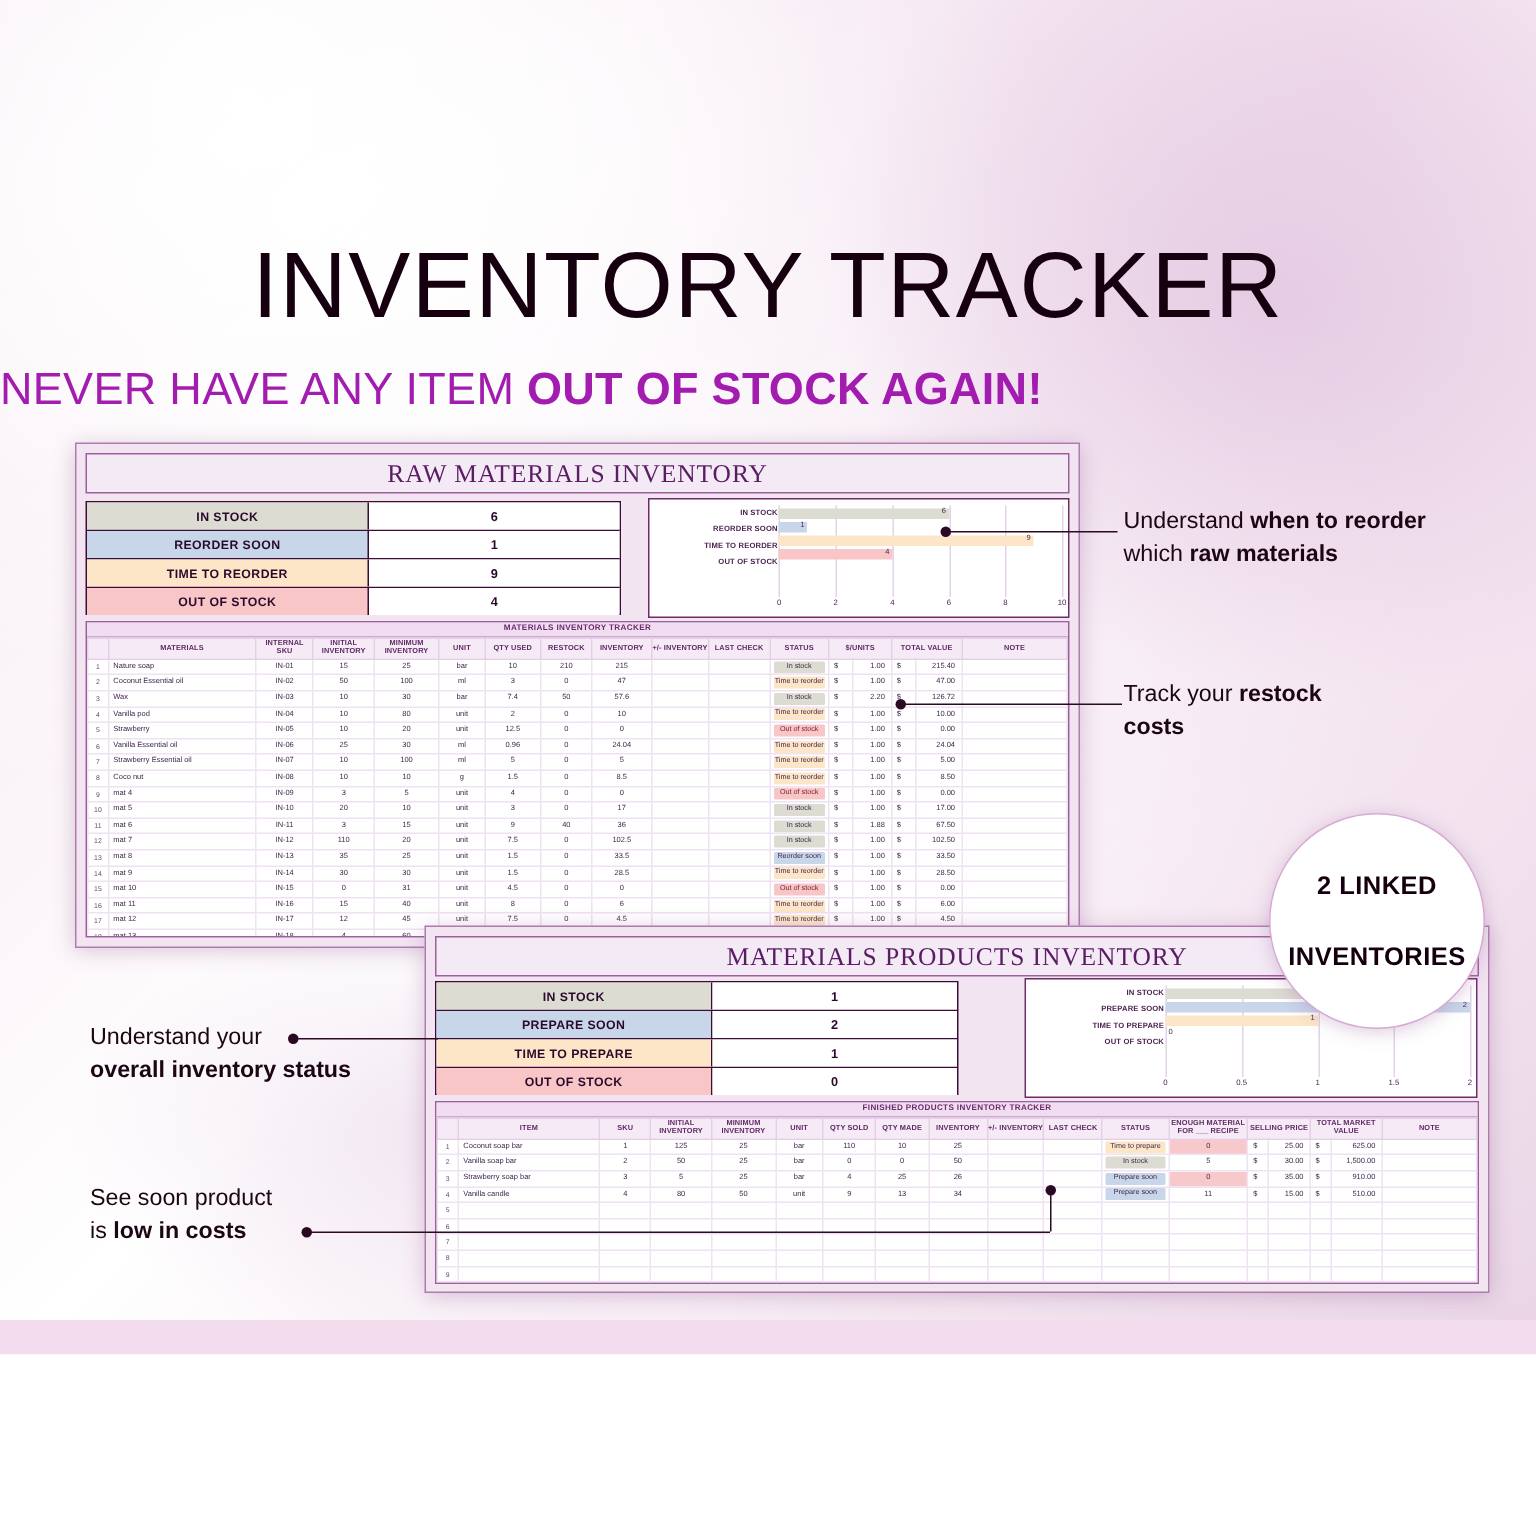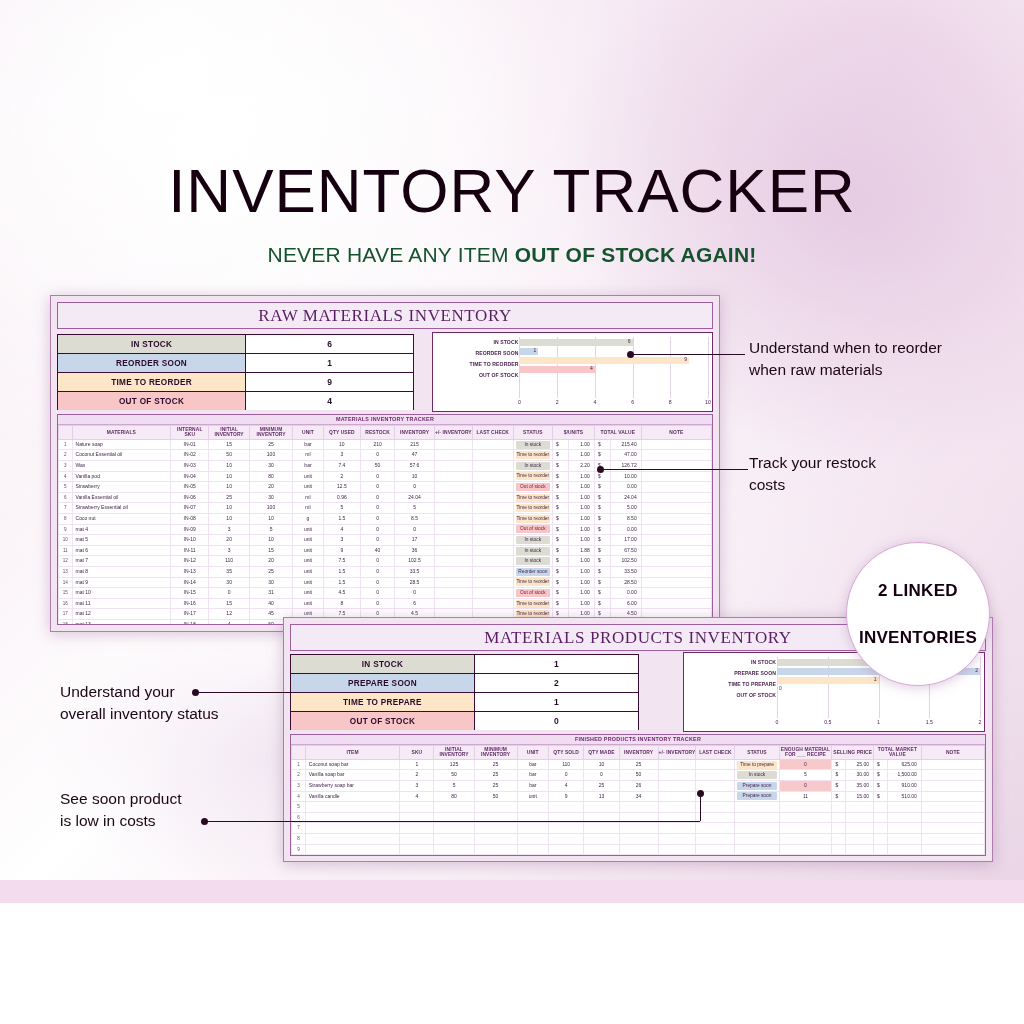--- a/index.html
+++ b/index.html
@@ -41,22 +41,22 @@
     position:absolute;left:0;top:903px;width:1024px;height:121px;background:#ffffff;
   }
 
   
   .title{
     position:absolute;left:0;right:0;top:155px;text-align:center;
     font-size:62px;letter-spacing:1px;color:#16000f;font-weight:400;
     font-family:"Liberation Sans", sans-serif;
   }
   .subtitle{
-    position:absolute;left:0;right:0;top:243px;text-align:center;
-    font-size:21px;color:#14532d;letter-spacing:.2px;
+    position:absolute;left:0;right:0;top:243px;
+    font-size:30px;color:#a21caf;letter-spacing:.2px;
   }
   .subtitle b{font-weight:700;}
 
   
   .sheet{
     position:absolute;background:#ffffff;
     border:1px solid #b98ab6;
     box-shadow:0 2px 14px rgba(150,95,150,.35);
   }
   .sheet-raw{left:50px;top:295px;width:668px;height:335px;
@@ -141,21 +141,21 @@
   .st.soon{background:#c8d6ea;}
   .st.time{background:#fde6c7;}
   .st.out{background:#f9c6c8;color:#7b2230;}
   .st.prep{background:#fde6c7;}
   .money{text-align:right;padding-right:4px;}
   .cur{text-align:left;padding-left:3px;}
   .hl-pink{background:#f8c9ca;}
 
   
   .callout{position:absolute;font-size:15.5px;color:#1d0614;line-height:22px;}
-  .callout b{font-weight:400;}
+  .callout b{font-weight:700;}
   .co1{left:749px;top:337px;width:240px;}
   .co2{left:749px;top:452px;width:200px;}
   .co3{left:60px;top:681px;width:185px;}
   .co4{left:60px;top:788px;width:195px;}
 
   .leader{position:absolute;height:1px;background:#2a0a22;}
   .dot{position:absolute;width:7px;height:7px;border-radius:50%;background:#2a0a22;}
 
   
   .badge{
@@ -969,21 +969,21 @@
             <td></td>
           </tr>
         </tbody>
     </table>
   </div>
 
   <div class="leader" style="left:630px;top:354px;width:115px;"></div>
   <div class="dot" style="left:627px;top:351px;"></div>
   <div class="callout co1">
     <span>Understand </span><b>when to reorder</b><br>
-    <span>when </span><b>raw materials</b>
+    <span>which </span><b>raw materials</b>
   </div>
 
   <div class="leader" style="left:600px;top:469px;width:148px;"></div>
   <div class="dot" style="left:597px;top:466px;"></div>
   <div class="callout co2">
     <span>Track your </span><b>restock</b><br>
     <b>costs</b>
   </div>
 
   <div class="leader" style="left:196px;top:692px;width:96px;"></div>

